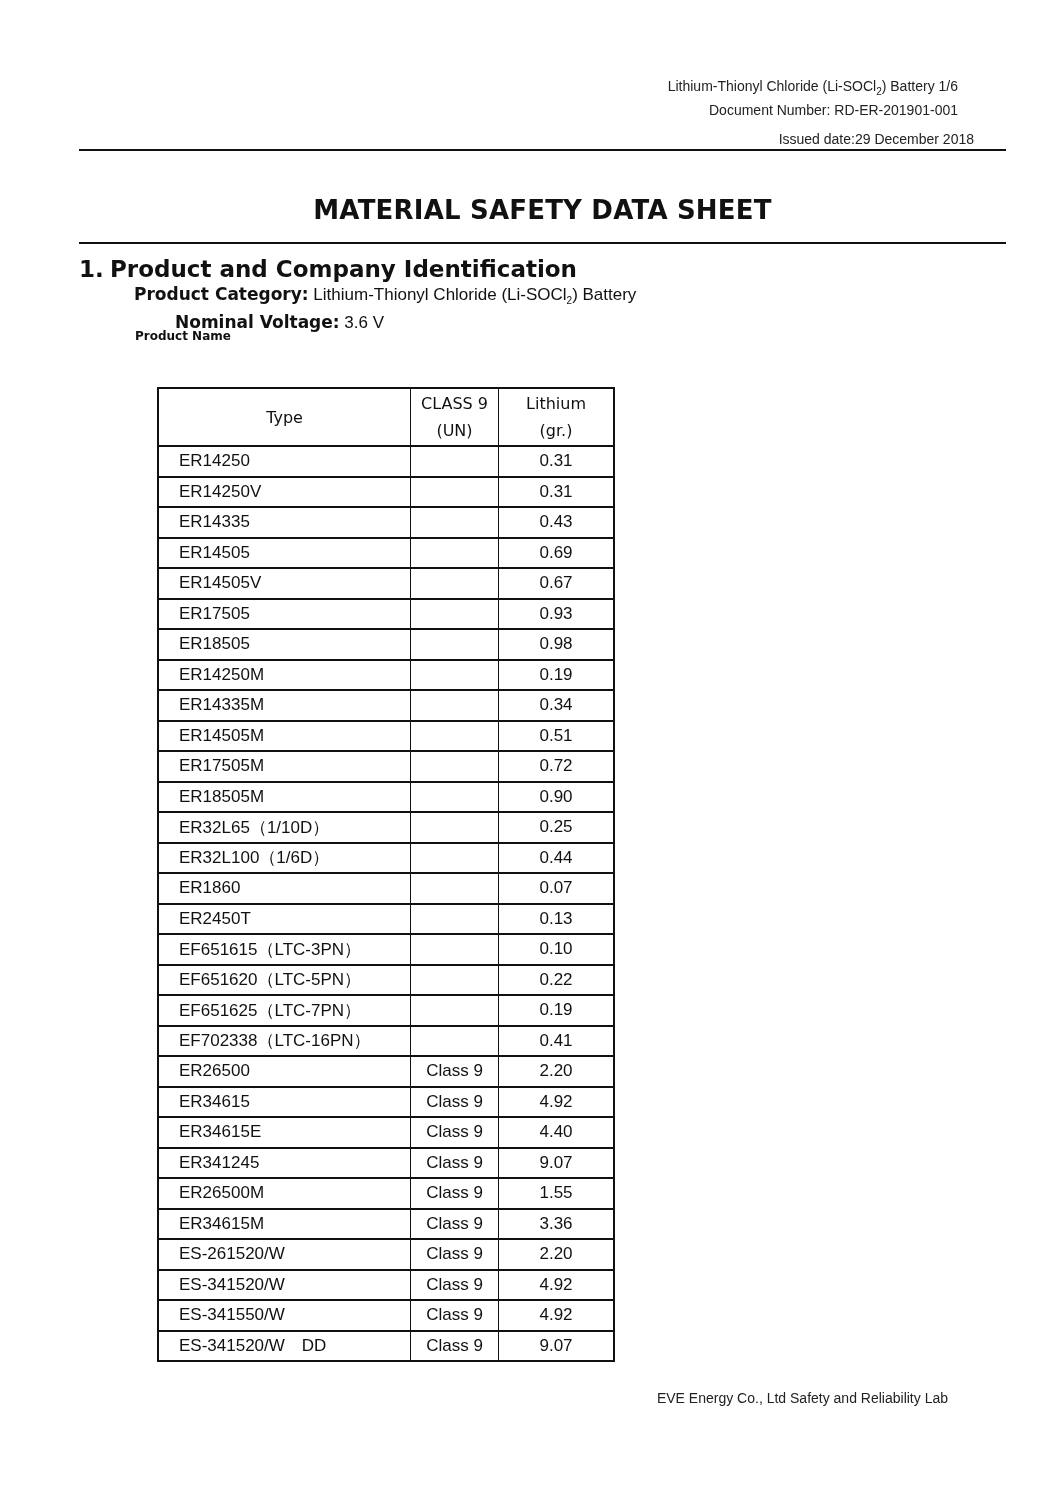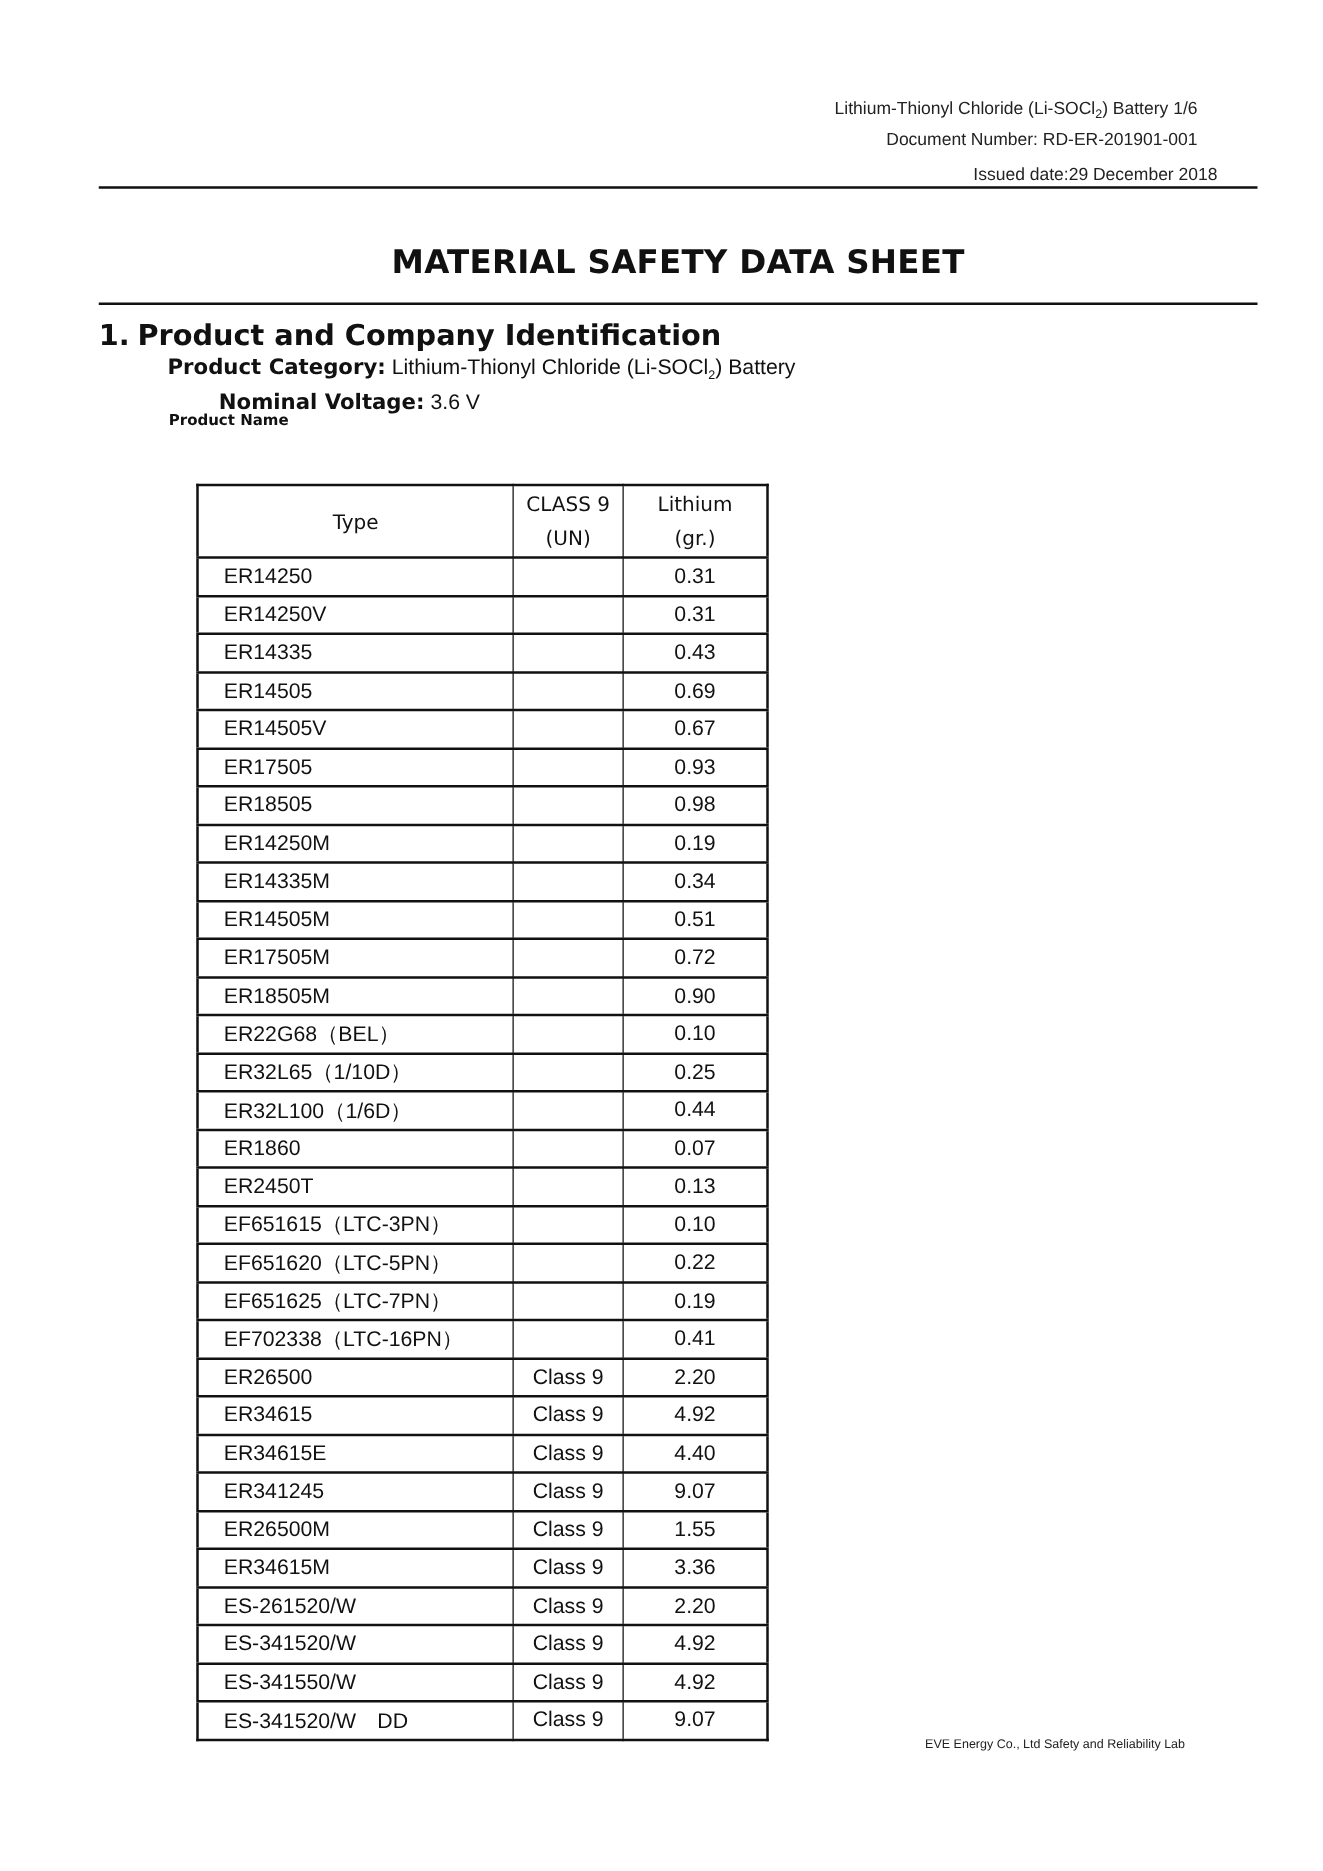--- a/index.html
+++ b/index.html
@@ -18,21 +18,21 @@
   .pname { left: 135px; top: 329px; font-family: "DejaVu Sans", sans-serif; font-weight: bold; font-size: 12px; position: absolute; }
   table { position: absolute; left: 157px; top: 363px; border-collapse: collapse; border: 2px solid #111; font-size: 17px; margin-top: 24px; }
   td, th { border: 1px solid #111; padding: 0; height: 28.5px; }
   tr { border-bottom: 1px solid #111; }
   th { font-family: "DejaVu Sans", sans-serif; font-weight: normal; font-size: 16px; height: 56px; line-height: 27px; }
   .c1 { width: 231px; text-align: left; padding-left: 20px; }
   th.c1 { text-align: center; padding-left: 0; }
   .c2 { width: 87px; text-align: center; }
   .c3 { width: 114px; text-align: center; }
   tbody tr { border-top: 2px solid #111; }
-  .footer { position: absolute; right: 110px; top: 1390px; font-size: 10px; color: #222; }
+  .footer { position: absolute; right: 110px; top: 1390px; font-size: 14px; color: #222; }
   sub { font-size: 10px; }
 </style>
 </head>
 <body>
 
 <div class="hdr">
   <div><span>Lithium-Thionyl Chloride (Li-SOCl</span><sub>2</sub><span>) Battery 1/6</span></div>
   <div>Document Number: RD-ER-201901-001</div>
 </div>
 <div class="issued">Issued date:29 December 2018</div>
@@ -112,25 +112,20 @@
         <td class="c1">ER17505M</td>
         <td class="c2"></td>
         <td class="c3">0.72</td>
       </tr>
       <tr>
         <td class="c1">ER18505M</td>
         <td class="c2"></td>
         <td class="c3">0.90</td>
       </tr>
       <tr>
-        <td class="c1">ER22G68（BEL）</td>
-        <td class="c2"></td>
-        <td class="c3">0.10</td>
-      </tr>
-      <tr>
         <td class="c1">ER32L65（1/10D）</td>
         <td class="c2"></td>
         <td class="c3">0.25</td>
       </tr>
       <tr>
         <td class="c1">ER32L100（1/6D）</td>
         <td class="c2"></td>
         <td class="c3">0.44</td>
       </tr>
       <tr>

